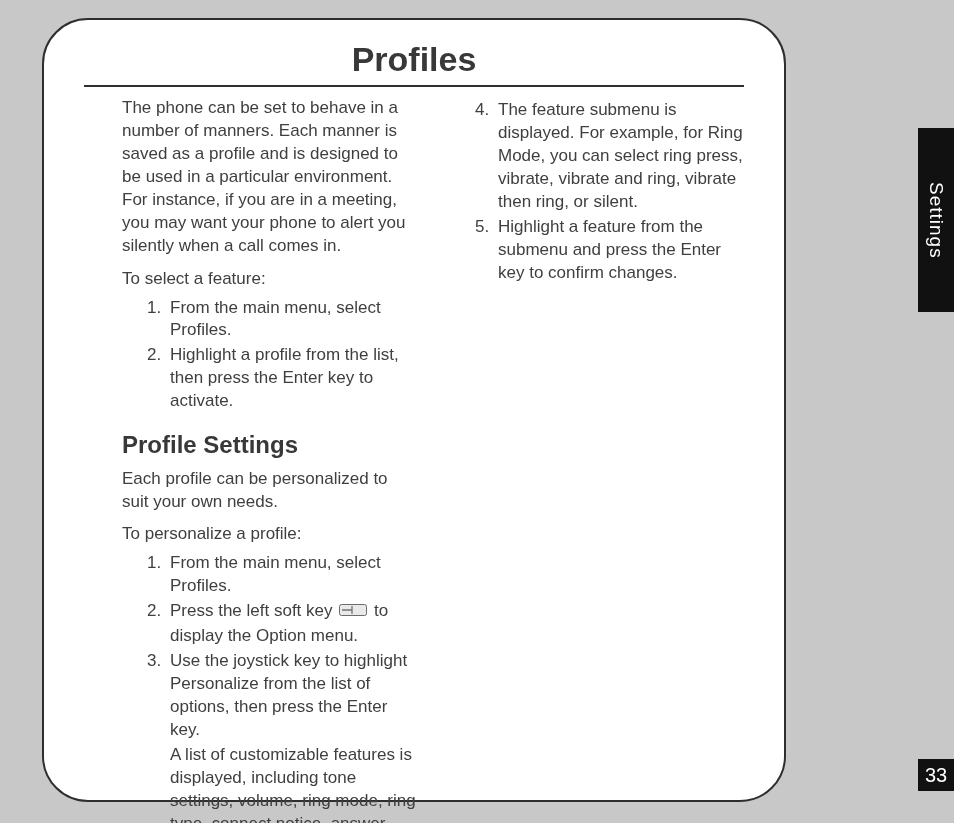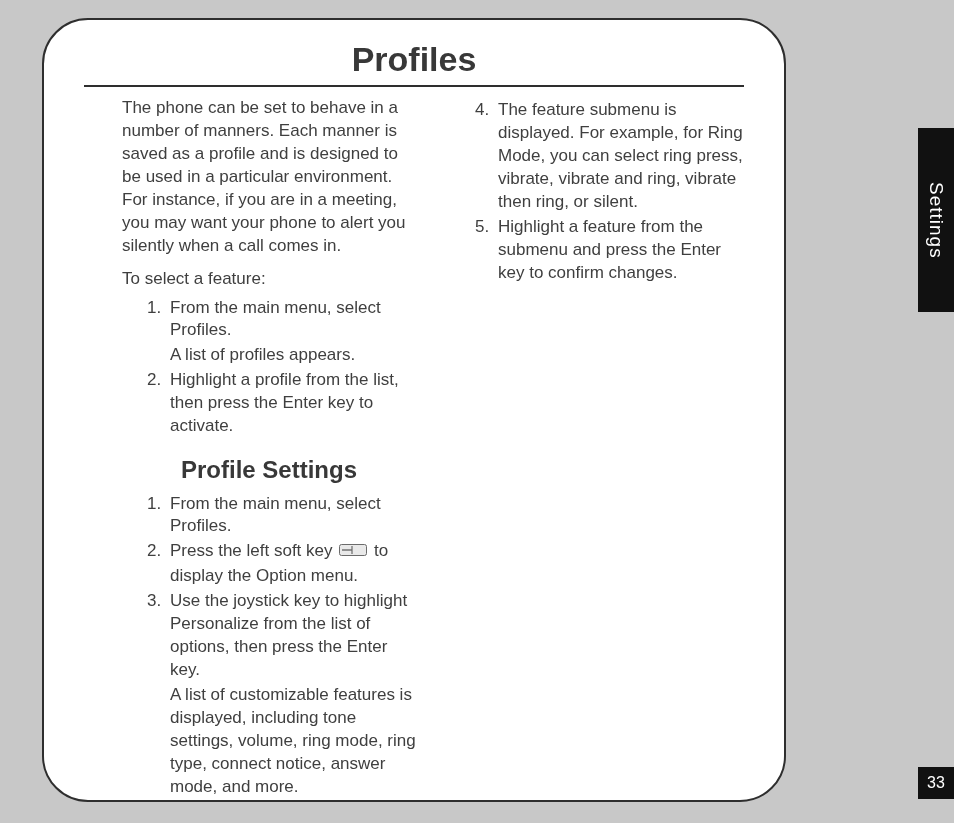--- a/index.html
+++ b/index.html
@@ -41,21 +41,20 @@
   .lead { margin-bottom: 6px; }
   ol { list-style: decimal; padding-left: 44px; margin-bottom: 12px; }
   ol li { margin-bottom: 2px; padding-left: 4px; }
   ol li .sub { display: block; margin-top: 2px; }
   .h2 {
     font-size: 24px;
     font-weight: bold;
     color: #383838;
     margin-top: 16px;
     margin-bottom: 6px;
-    text-align: center;
   }
   .softkey-icon {
     display: inline-block;
     vertical-align: -2px;
     margin: 0 2px;
   }
   
   .side-tab {
     position: absolute;
     right: 0;
@@ -70,55 +69,56 @@
     justify-content: center;
   }
   .side-tab span {
     writing-mode: vertical-rl;
     letter-spacing: 1px;
   }
   
   .page-num {
     position: absolute;
     right: 0;
-    bottom: 24px;
+    bottom: 32px;
     width: 36px;
     height: 32px;
     background: #111;
     color: #fff;
-    font-size: 16px;
+    font-size: 20px;
     display: flex;
     align-items: center;
     justify-content: center;
   }
 </style>
 </head>
 <body>
 
 <div class="page">
   <div class="title">Profiles</div>
 
   <div class="cols">
 
     <div class="col">
       <p class="para">The phone can be set to behave in a number of manners. Each manner is saved as a profile and is designed to be used in a particular environment. For instance, if you are in a meeting, you may want your phone to alert you silently when a call comes in.</p>
 
       <p class="lead">To select a feature:</p>
       <ol>
         <li>
           <span>From the main menu, select Profiles.</span>
-          <span class="sub">A list of profiles appears.</span>
         </li>
         <li>
           <span>Highlight a profile from the list, then press the Enter key to activate.</span>
         </li>
       </ol>
 
       <div class="h2">Profile Settings</div>
+      <p class="para">Each profile can be personalized to suit your own needs.</p>
 
+      <p class="lead">To personalize a profile:</p>
       <ol>
         <li>
           <span>From the main menu, select Profiles.</span>
         </li>
         <li>
           <span>Press the left soft key </span>
           <span class="softkey-icon">
             <svg width="28" height="14" viewBox="0 0 28 14">
               <rect x="0.5" y="0.5" width="27" height="11" rx="2" ry="2" fill="#e9e9e9" stroke="#6b6b6b"></rect>
               <line x1="3" y1="6" x2="13" y2="6" stroke="#6b6b6b" stroke-width="1.4"></line>

